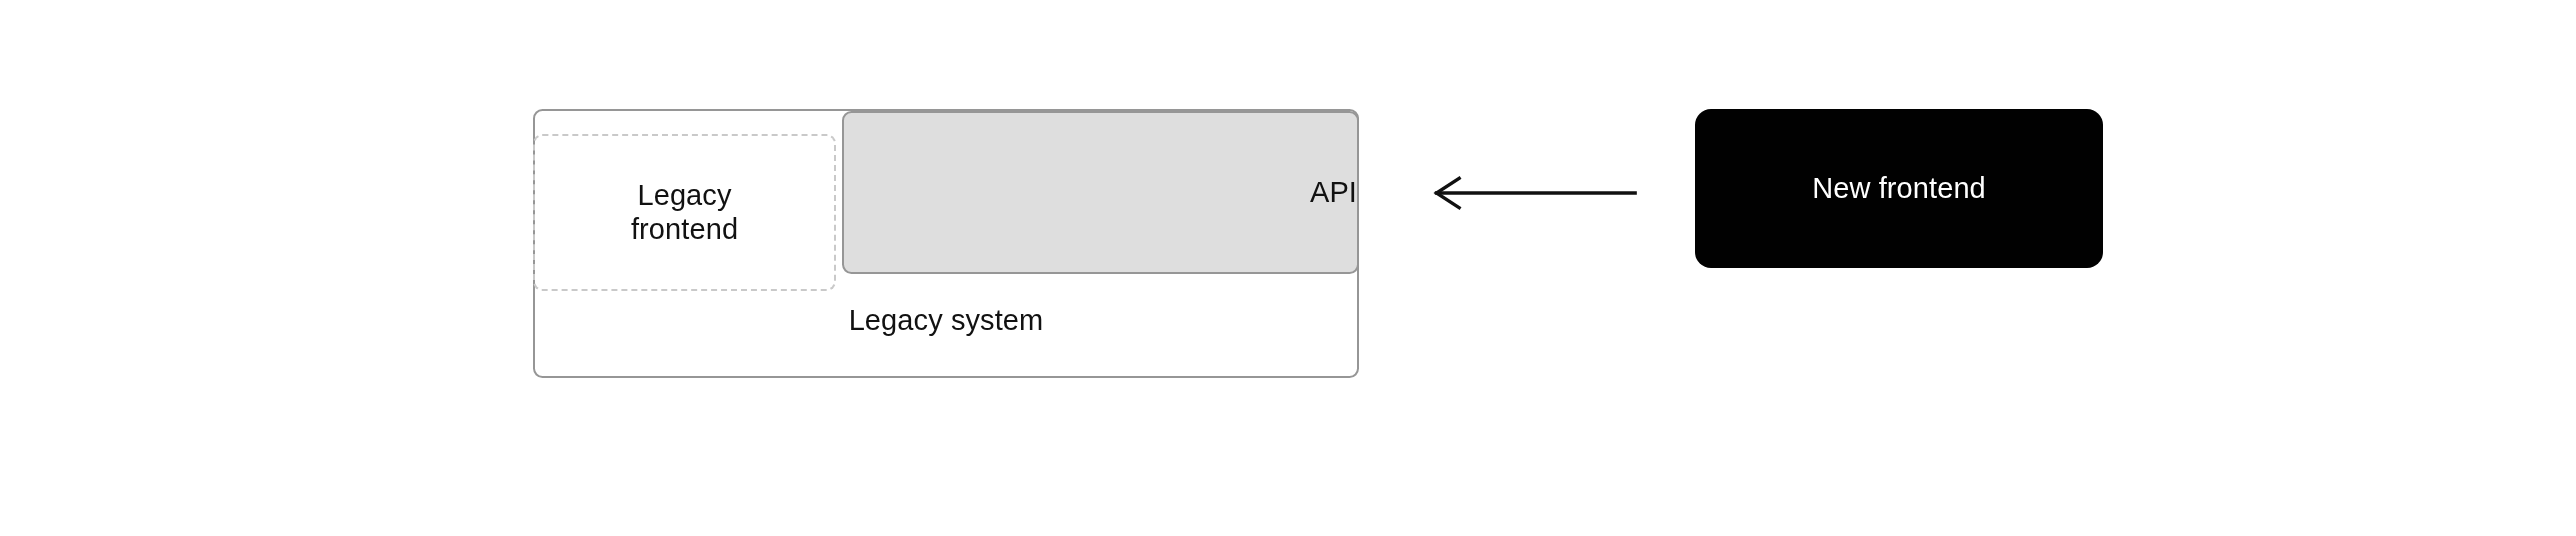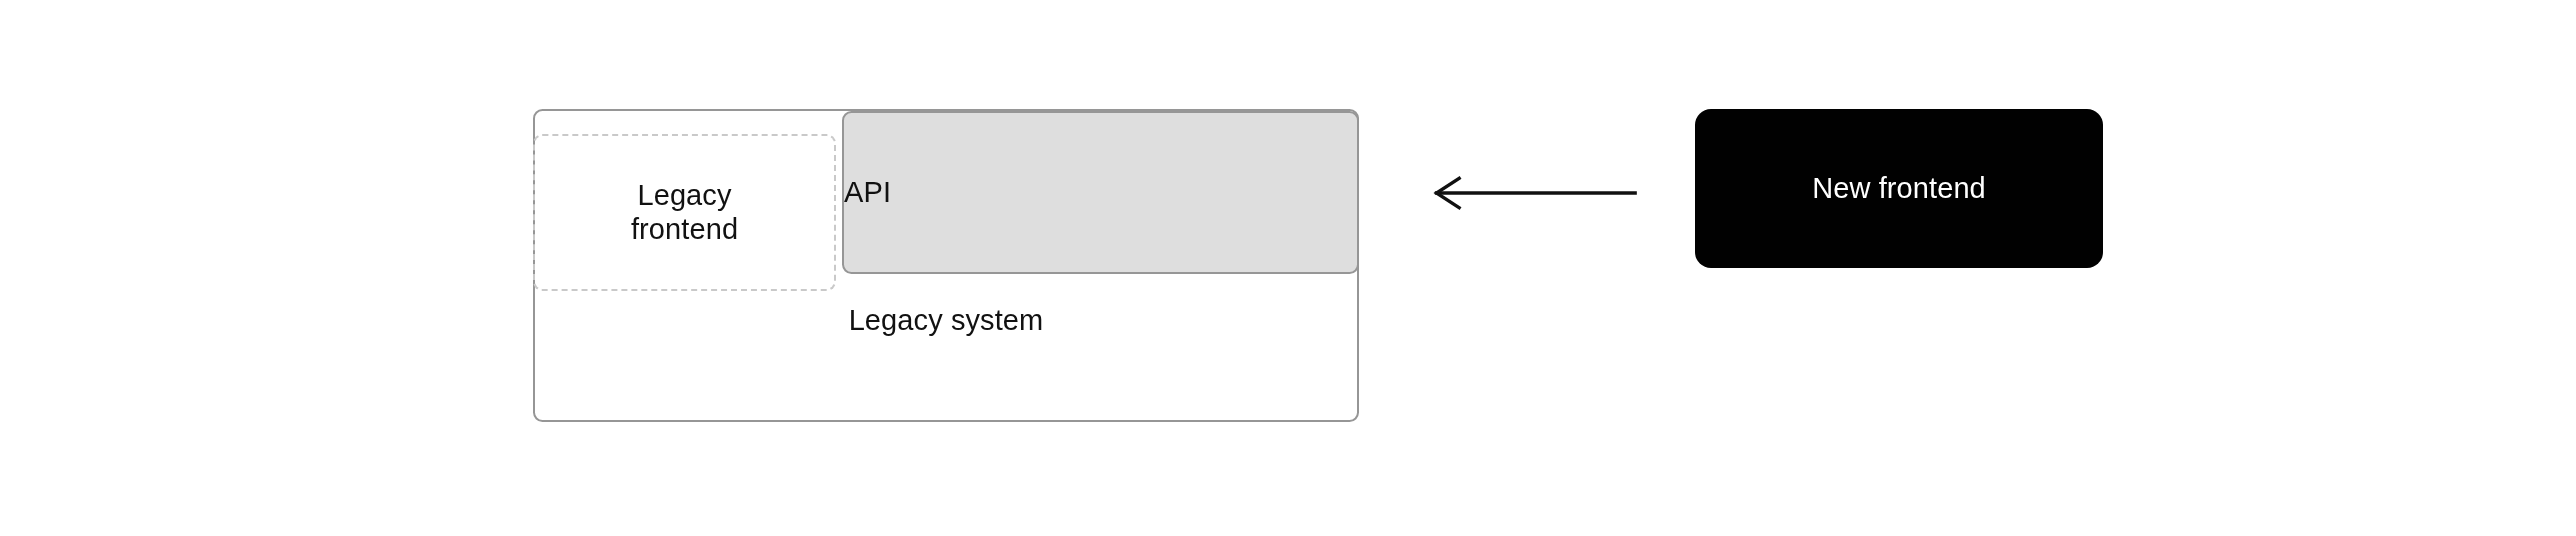--- a/index.html
+++ b/index.html
@@ -20,21 +20,21 @@
     position: absolute;
     inset: 0;
   }
 
   
   .legacy-system {
     position: absolute;
     left: 533px;
     top: 109px;
     width: 826px;
-    height: 313px;
+    height: 269px;
     box-sizing: border-box;
     border: 2.7px solid #969696;
     border-radius: 9.4px;
     background: #ffffff;
   }
 
   .legacy-system-label {
     position: absolute;
     left: 0;
     right: 0;
@@ -78,21 +78,21 @@
     left: 842px;
     top: 111px;
     width: 517px;
     height: 163px;
     box-sizing: border-box;
     border: 2.7px solid #969696;
     border-radius: 9.4px;
     background: #dedede;
     display: flex;
     align-items: center;
-    justify-content: flex-start;
+    justify-content: flex-end;
   }
 
   .api-label {
     font-size: 29px;
     color: #111111;
     letter-spacing: 0.1px;
   }
 
   
   .arrow {

